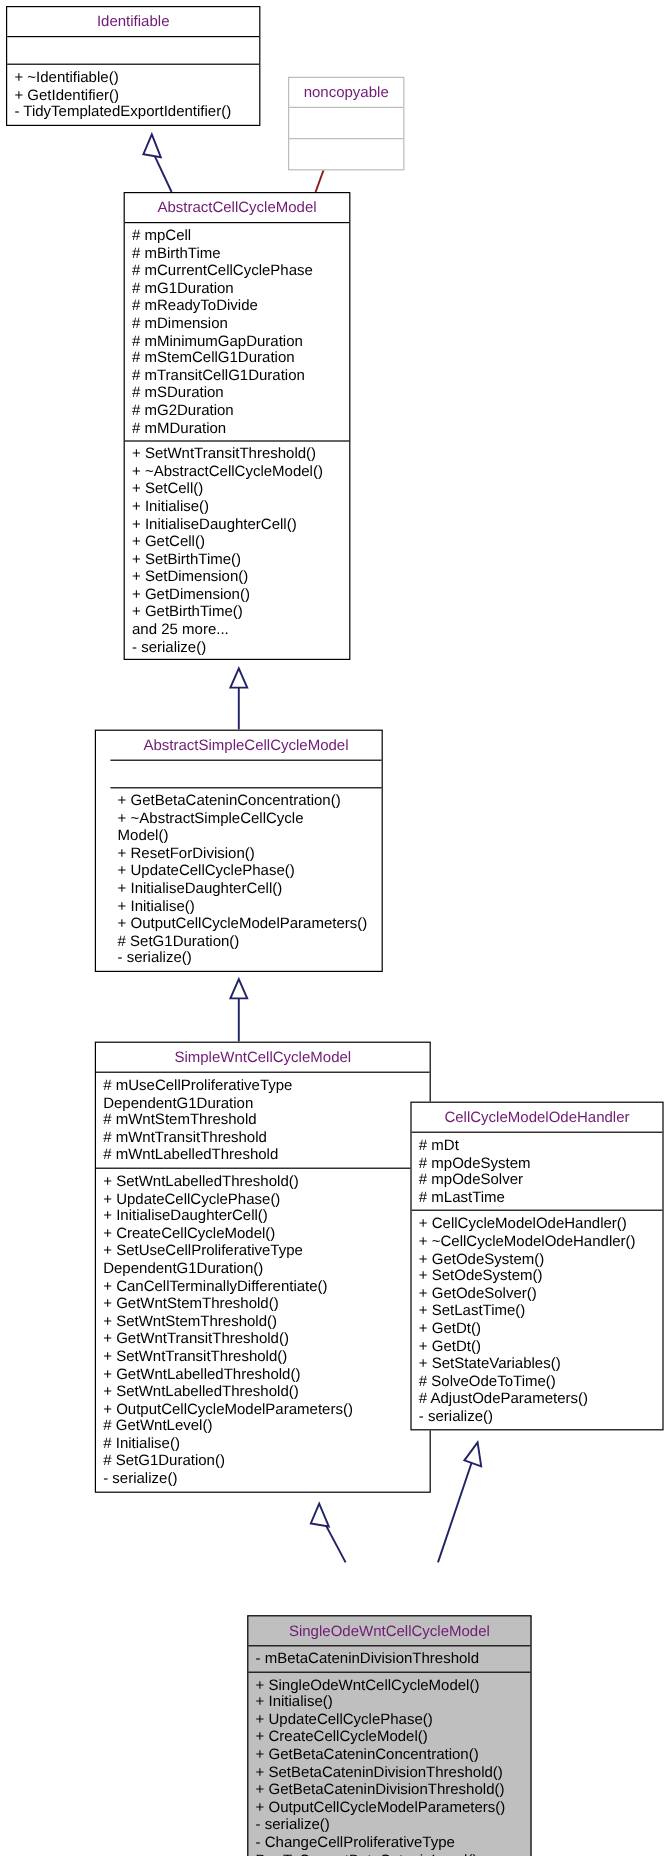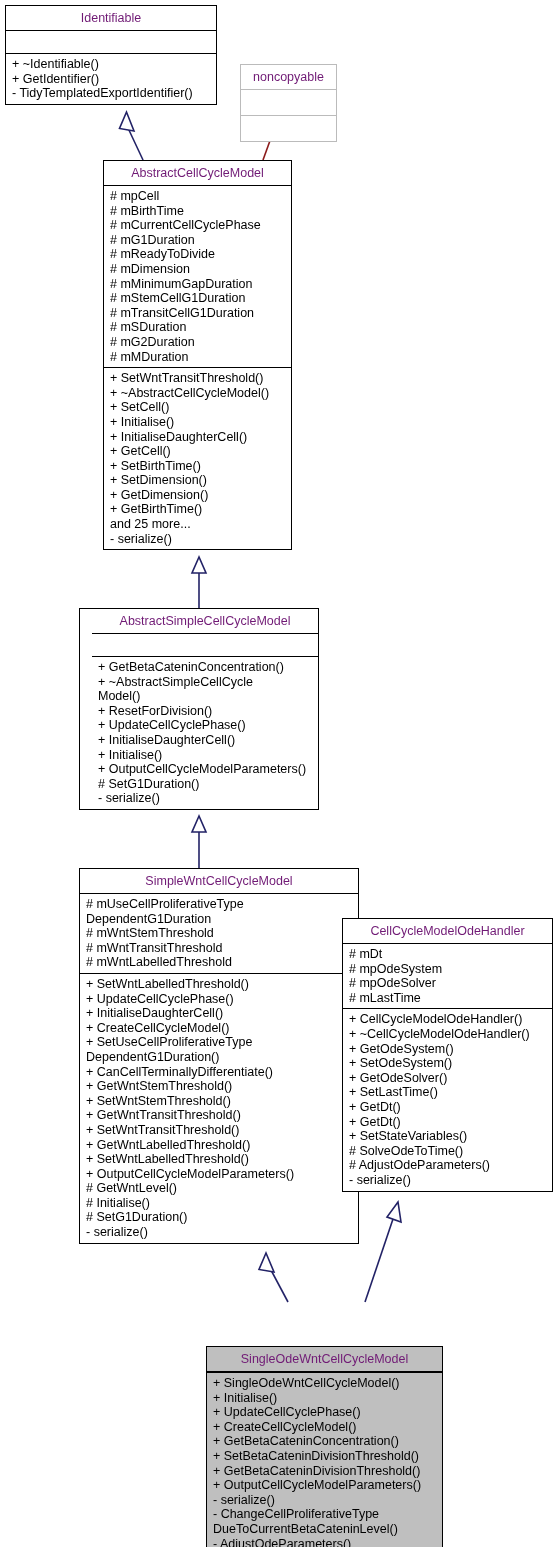--- a/index.html
+++ b/index.html
@@ -239,20 +239,23 @@
       <div class="cls-item">+ SetStateVariables()</div>
       <div class="cls-item"># SolveOdeToTime()</div>
       <div class="cls-item"># AdjustOdeParameters()</div>
       <div class="cls-item">- serialize()</div>
     </div>
   </div>
 
   <div class="uml-class grey-box" style="left:206px; top:1302px; width:237px;margin-top:44px;">
     <div class="cls-title">SingleOdeWntCellCycleModel</div>
     <div class="cls-sep"></div>
+    <div class="cls-section">
+      <div class="cls-item">- mBetaCateninDivisionThreshold</div>
+    </div>
     <div class="cls-sep"></div>
     <div class="cls-section">
       <div class="cls-item">+ SingleOdeWntCellCycleModel()</div>
       <div class="cls-item">+ Initialise()</div>
       <div class="cls-item">+ UpdateCellCyclePhase()</div>
       <div class="cls-item">+ CreateCellCycleModel()</div>
       <div class="cls-item">+ GetBetaCateninConcentration()</div>
       <div class="cls-item">+ SetBetaCateninDivisionThreshold()</div>
       <div class="cls-item">+ GetBetaCateninDivisionThreshold()</div>
       <div class="cls-item">+ OutputCellCycleModelParameters()</div>

